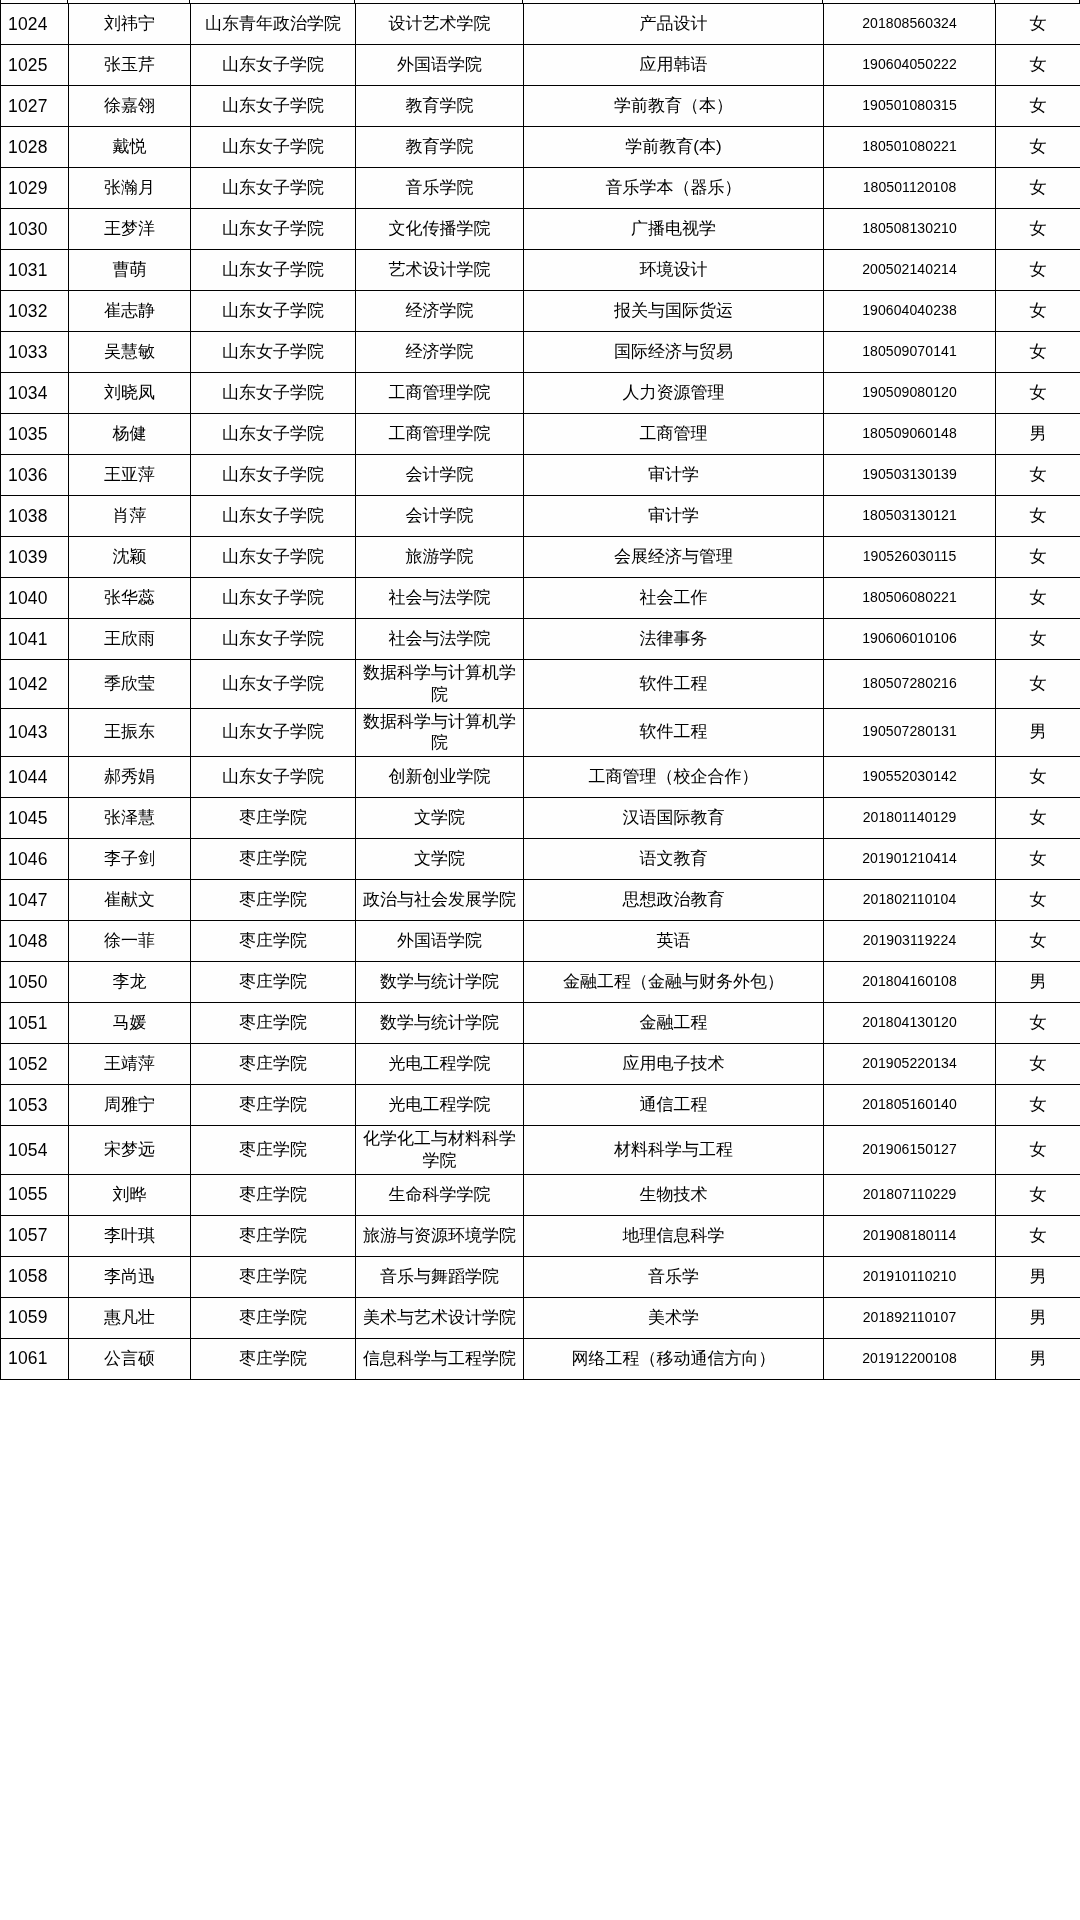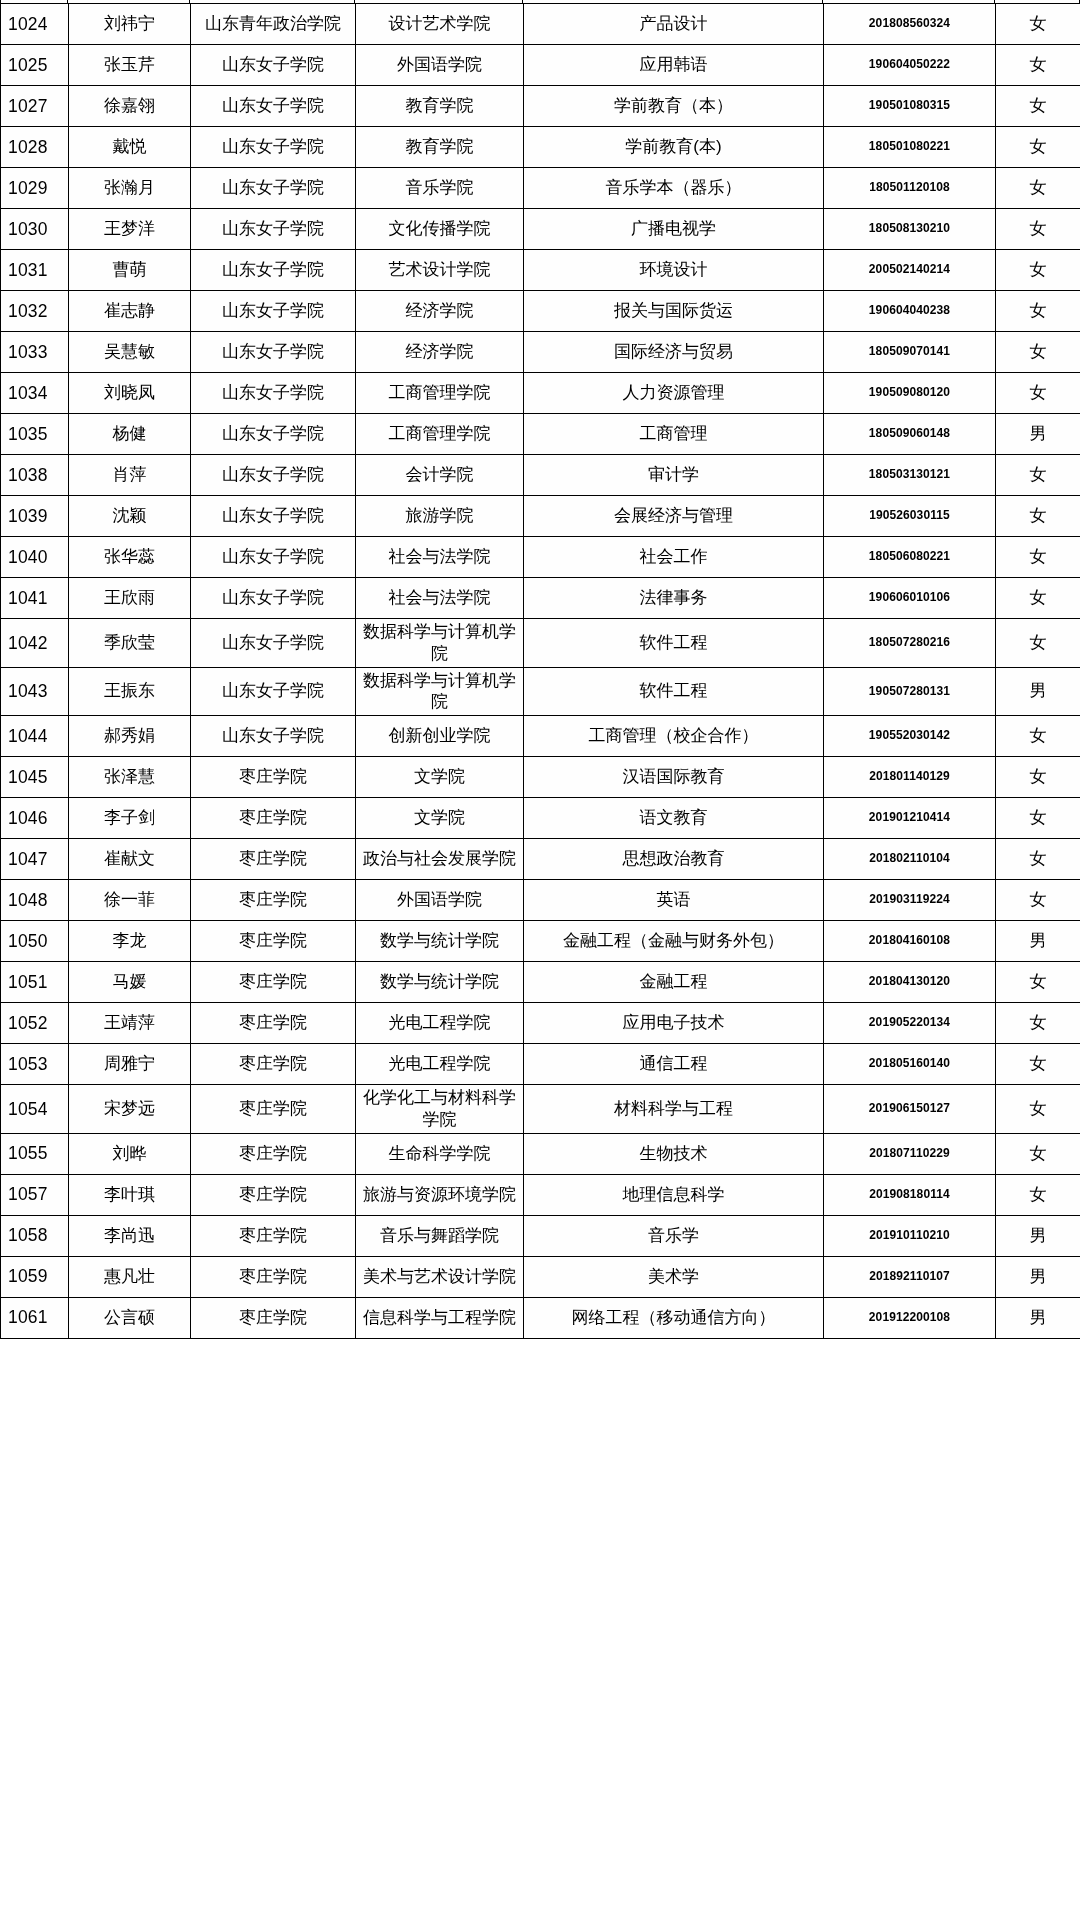--- a/index.html
+++ b/index.html
@@ -61,23 +61,22 @@
   }
 
   table.roster td.seq {
     text-align: left;
     padding-left: 7px;
     font-size: 17.5px;
     letter-spacing: 0.2px;
   }
 
   table.roster td.idnum {
-    font-size: 12px;
+    font-size: 14px;
     letter-spacing: 0.1px;
-    font-weight: bold;
   }
 
   table.roster td.sex {
     font-size: 17px;
   }
 
   
   .top-sliver {
     position: absolute;
     top: 0;
@@ -214,20 +213,29 @@
           <tr>
             <td class="seq">1035</td>
             <td class="">杨健</td>
             <td class="">山东女子学院</td>
             <td class="">工商管理学院</td>
             <td class="">工商管理</td>
             <td class="idnum">180509060148</td>
             <td class="sex">男</td>
           </tr>
           <tr>
+            <td class="seq">1036</td>
+            <td class="">王亚萍</td>
+            <td class="">山东女子学院</td>
+            <td class="">会计学院</td>
+            <td class="">审计学</td>
+            <td class="idnum">190503130139</td>
+            <td class="sex">女</td>
+          </tr>
+          <tr>
             <td class="seq">1038</td>
             <td class="">肖萍</td>
             <td class="">山东女子学院</td>
             <td class="">会计学院</td>
             <td class="">审计学</td>
             <td class="idnum">180503130121</td>
             <td class="sex">女</td>
           </tr>
           <tr>
             <td class="seq">1039</td>

